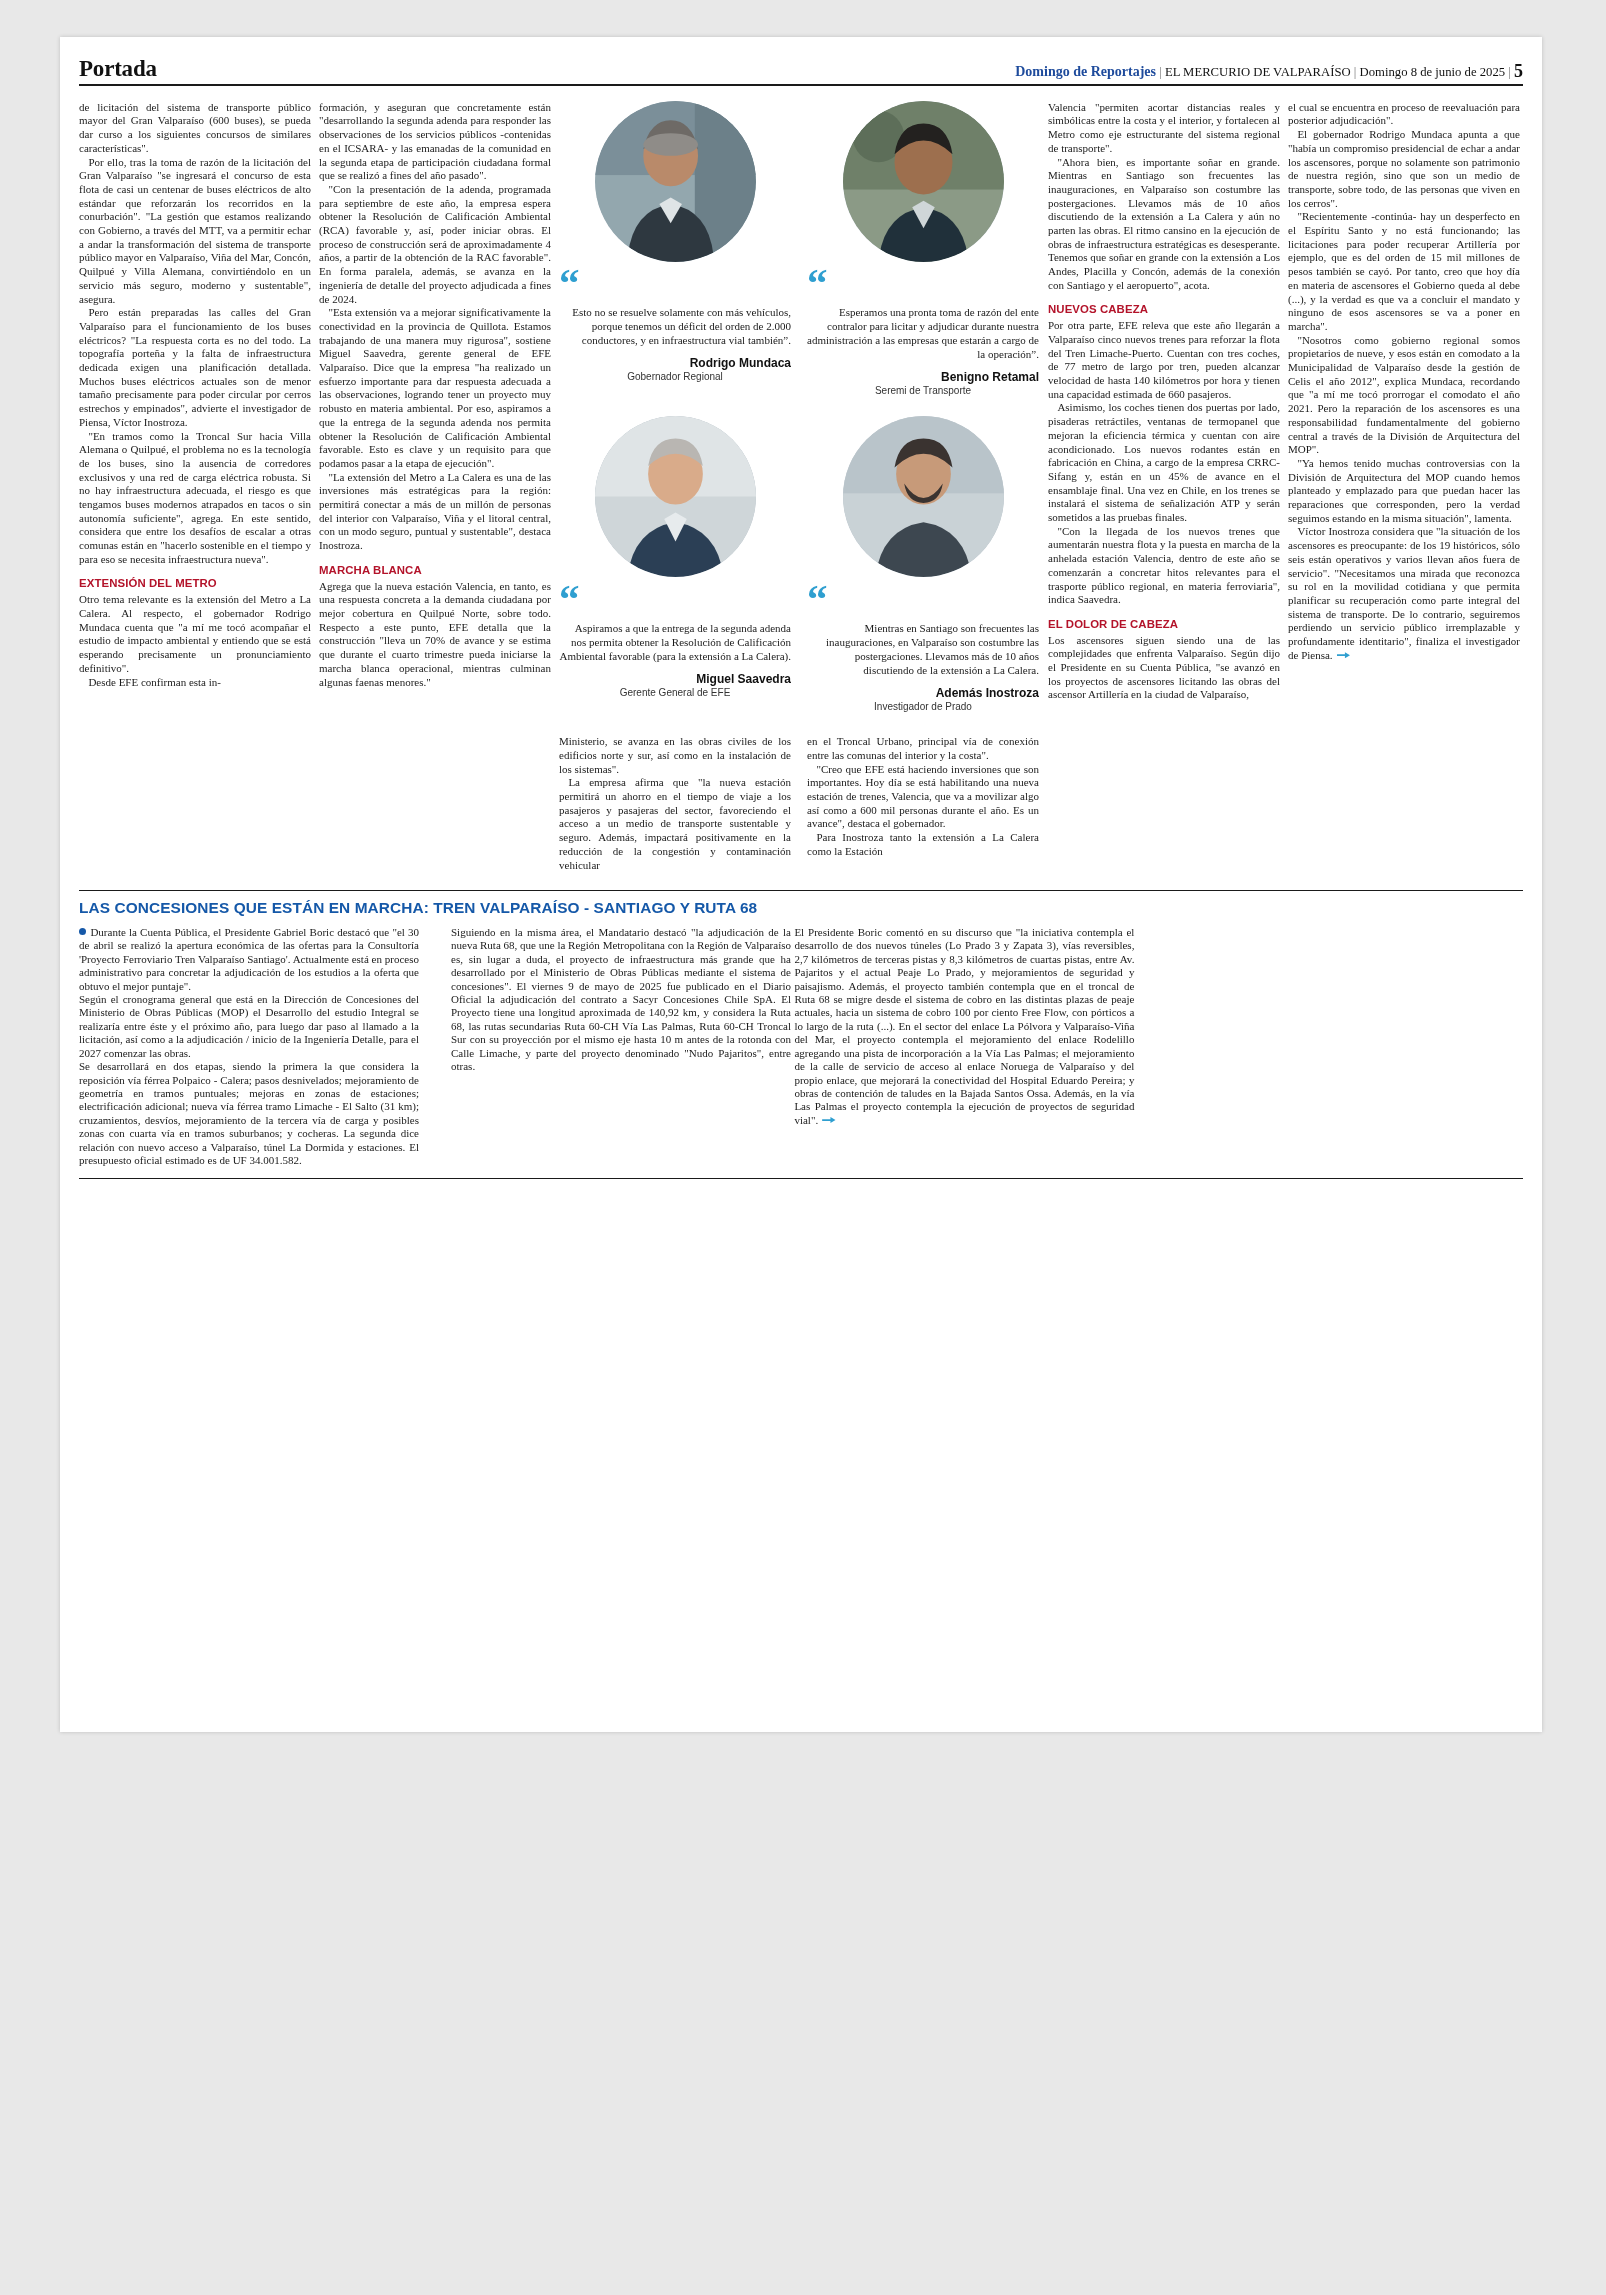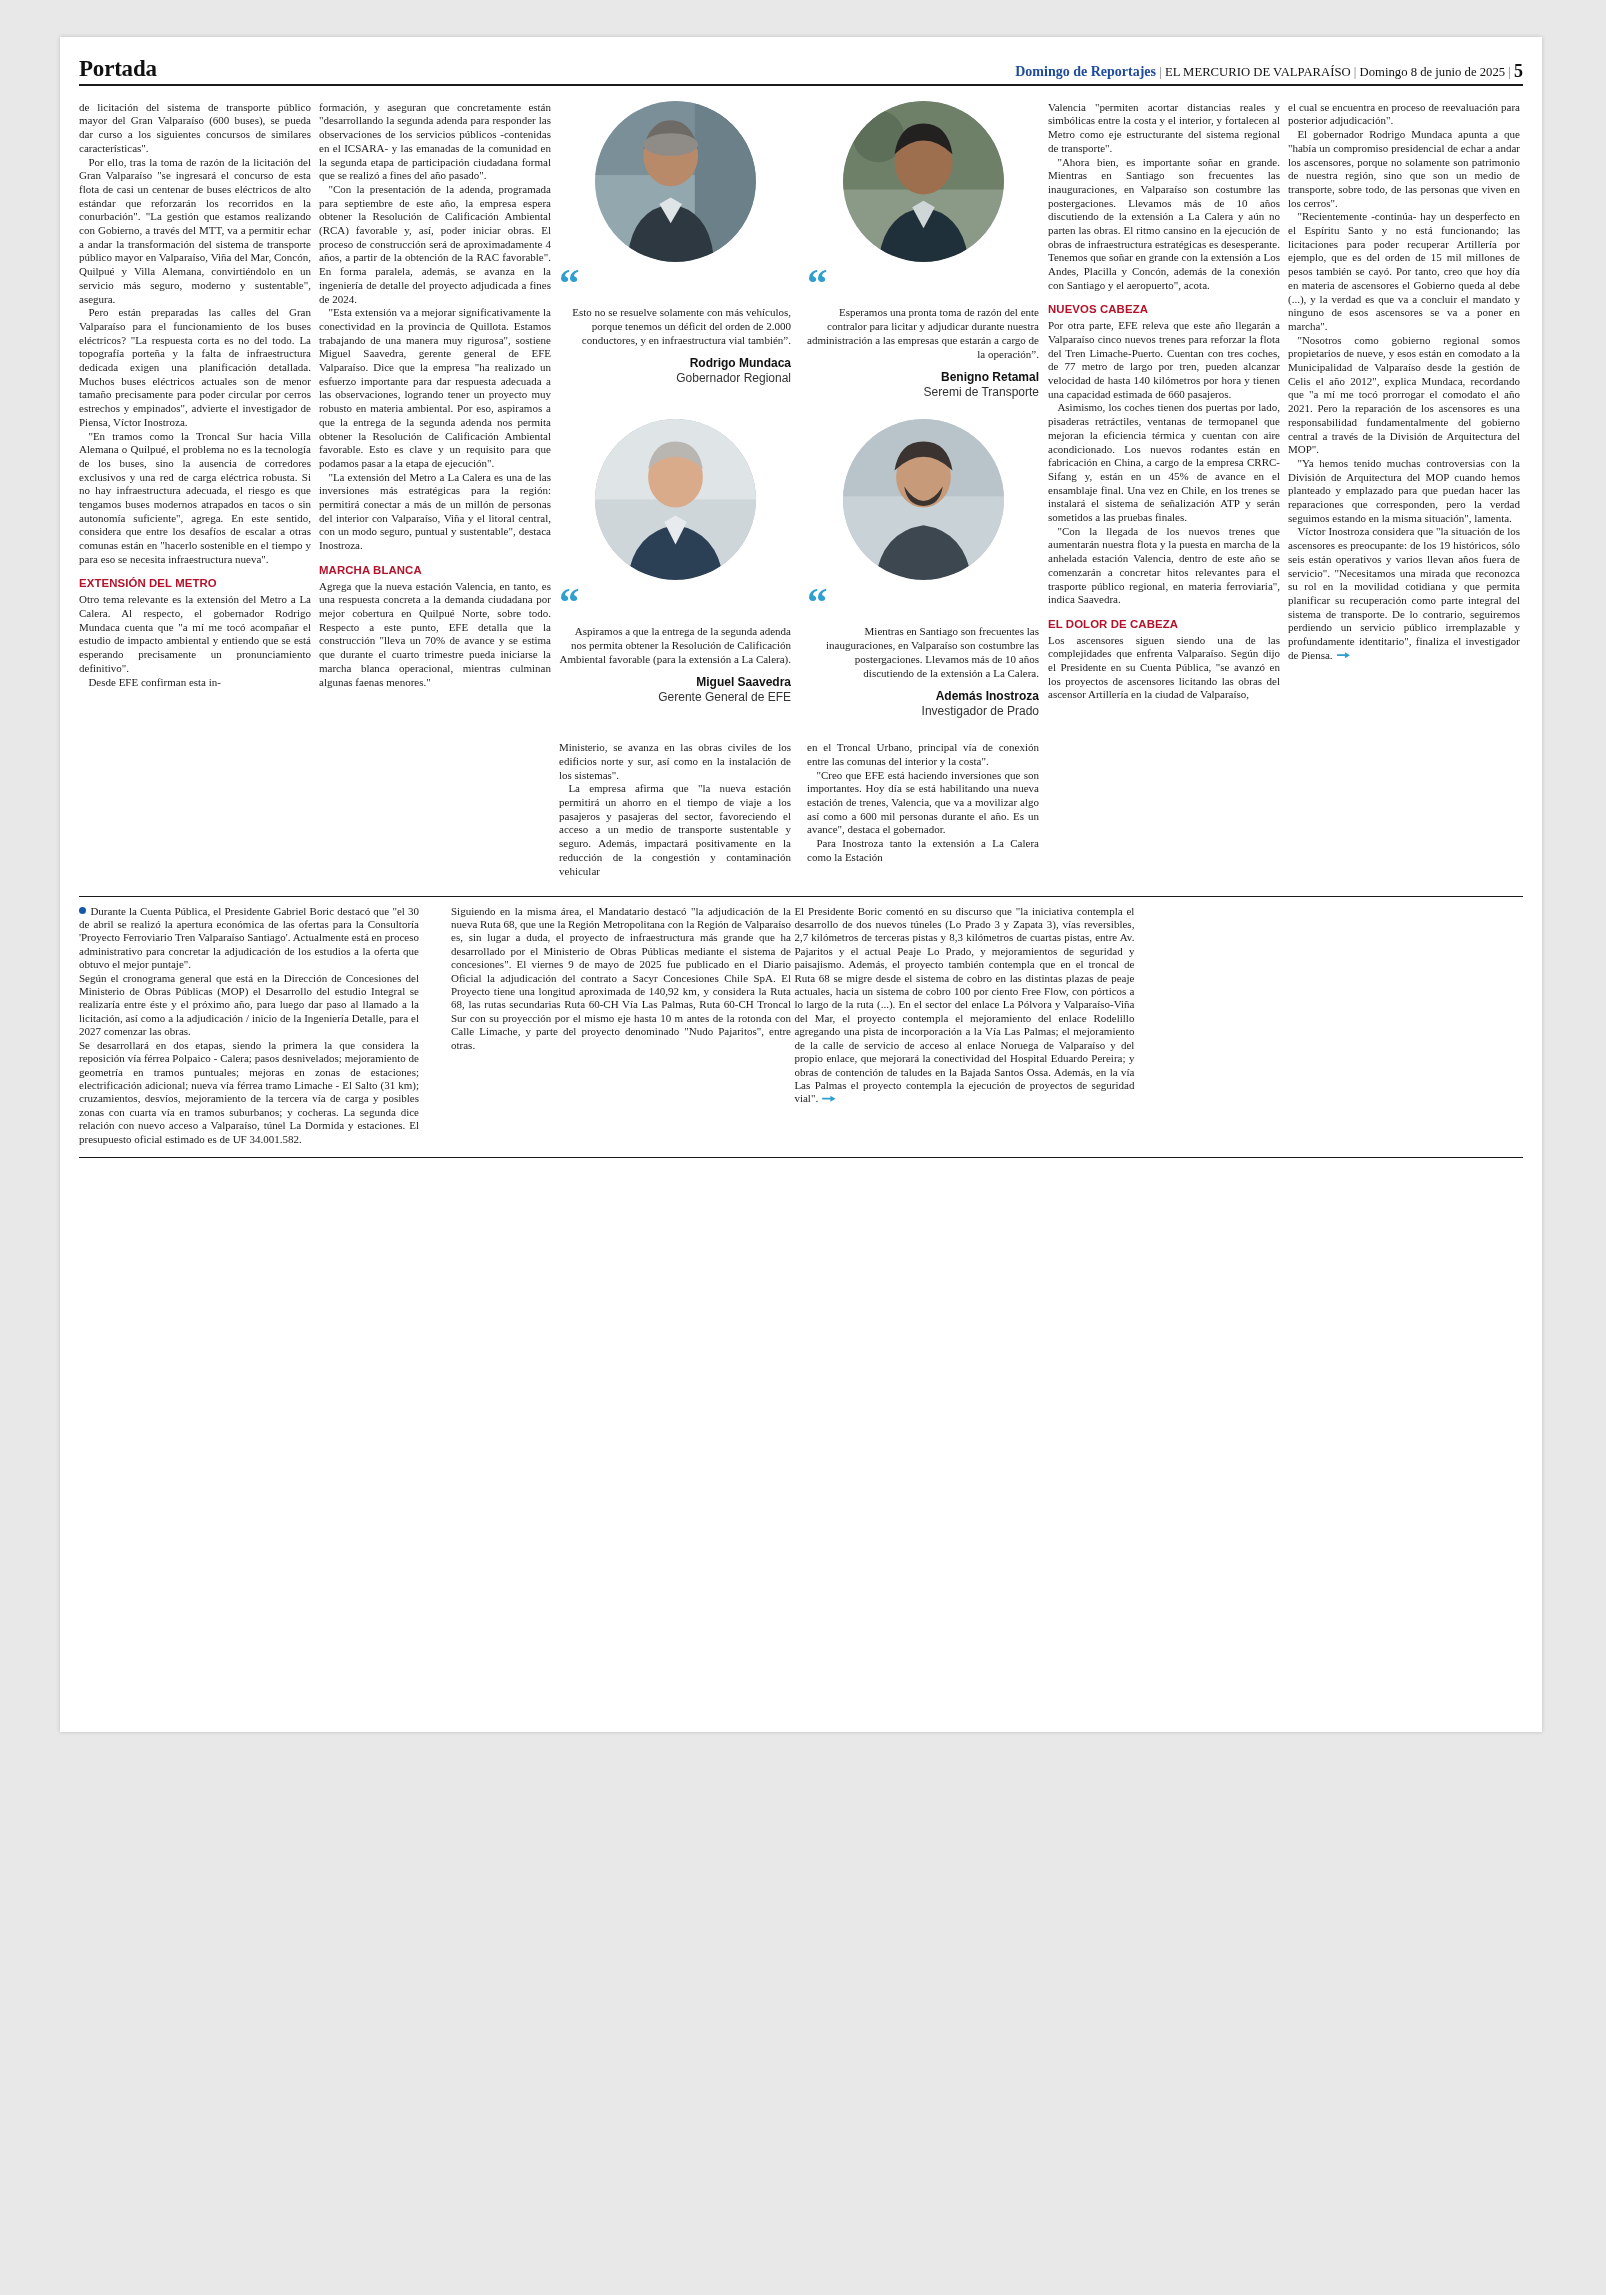--- a/index.html
+++ b/index.html
@@ -124,22 +124,22 @@
   .q-name {
     font-family: "Liberation Sans", sans-serif;
     font-weight: bold;
     font-size: 12px;
     text-align: right;
     margin-top: 9.4px;
     color: #111;
   }
   .q-role {
     font-family: "Liberation Sans", sans-serif;
-    font-size: 12px;
-    text-align: right;
+    font-size: 10px;
+    text-align: center;
     color: #333;
     margin-top: 1.3px;
   }
   
   .bottombox {
     margin: 17.4px 19px 0 19px;
     border-top: 1.3px solid #1a1a1a;
     border-bottom: 1.3px solid #1a1a1a;
     padding: 8px 0 10.7px 0;
   }
@@ -358,20 +358,21 @@
       <p class="body">el cual se encuentra en proceso de reevaluación para posterior adjudicación".</p>
       <p class="body">El gobernador Rodrigo Mundaca apunta a que "había un compromiso presidencial de echar a andar los ascensores, porque no solamente son patrimonio de nuestra región, sino que son un medio de transporte, sobre todo, de las personas que viven en los cerros".</p>
       <p class="body">"Recientemente -continúa- hay un desperfecto en el Espíritu Santo y no está funcionando; las licitaciones para poder recuperar Artillería por ejemplo, que es del orden de 15 mil millones de pesos también se cayó. Por tanto, creo que hoy día en materia de ascensores el Gobierno queda al debe (...), y la verdad es que va a concluir el mandato y ninguno de esos ascensores se va a poner en marcha".</p>
       <p class="body">"Nosotros como gobierno regional somos propietarios de nueve, y esos están en comodato a la Municipalidad de Valparaíso desde la gestión de Celis el año 2012", explica Mundaca, recordando que "a mí me tocó prorrogar el comodato el año 2021. Pero la reparación de los ascensores es una responsabilidad fundamentalmente del gobierno central a través de la División de Arquitectura del MOP".</p>
       <p class="body">"Ya hemos tenido muchas controversias con la División de Arquitectura del MOP cuando hemos planteado y emplazado para que puedan hacer las reparaciones que corresponden, pero la verdad seguimos estando en la misma situación", lamenta.</p>
       <p class="body"><span>Víctor Inostroza considera que "la situación de los ascensores es preocupante: de los 19 históricos, sólo seis están operativos y varios llevan años fuera de servicio". "Necesitamos una mirada que reconozca su rol en la movilidad cotidiana y que permita planificar su recuperación como parte integral del sistema de transporte. De lo contrario, seguiremos perdiendo un servicio público irremplazable y profundamente identitario", finaliza el investigador de Piensa.</span><span class="endmark"></span></p>
     </div>
   </div>
 
   <div class="bottombox">
+    <div class="box-title">LAS CONCESIONES QUE ESTÁN EN MARCHA: TREN VALPARAÍSO - SANTIAGO Y RUTA 68</div>
     <div class="box-cols">
       <div class="box-col">
         <div class="split">
           <div class="half">
             <p class="boxbody"><span class="bullet"></span><span>Durante la Cuenta Pública, el Presidente Gabriel Boric destacó que "el 30 de abril se realizó la apertura económica de las ofertas para la Consultoría 'Proyecto Ferroviario Tren Valparaíso Santiago'. Actualmente está en proceso administrativo para concretar la adjudicación de los estudios a la oferta que obtuvo el mejor puntaje".</span></p>
             <p class="boxbody">Según el cronograma general que está en la Dirección de Concesiones del Ministerio de Obras Públicas (MOP) el Desarrollo del estudio Integral se realizaría entre éste y el próximo año, para luego dar paso al llamado a la licitación, así como a la adjudicación / inicio de la Ingeniería Detalle, para el 2027 comenzar las obras.</p>
             <p class="boxbody">Se desarrollará en dos etapas, siendo la primera la que considera la reposición vía férrea Polpaico - Calera; pasos desnivelados; mejoramiento de geometría en tramos puntuales; mejoras en zonas de estaciones; electrificación adicional; nueva vía férrea tramo Limache - El Salto (31 km); cruzamientos, desvíos, mejoramiento de la tercera vía de carga y posibles zonas con cuarta vía en tramos suburbanos; y cocheras. La segunda dice relación con nuevo acceso a Valparaíso, túnel La Dormida y estaciones. El presupuesto oficial estimado es de UF 34.001.582.</p>
           </div>
           <div class="half">
             <p class="boxbody">Siguiendo en la misma área, el Mandatario destacó "la adjudicación de la nueva Ruta 68, que une la Región Metropolitana con la Región de Valparaíso es, sin lugar a duda, el proyecto de infraestructura más grande que ha desarrollado por el Ministerio de Obras Públicas mediante el sistema de concesiones". El viernes 9 de mayo de 2025 fue publicado en el Diario Oficial la adjudicación del contrato a Sacyr Concesiones Chile SpA. El Proyecto tiene una longitud aproximada de 140,92 km, y considera la Ruta 68, las rutas secundarias Ruta 60-CH Vía Las Palmas, Ruta 60-CH Troncal Sur con su proyección por el mismo eje hasta 10 m antes de la rotonda con Calle Limache, y parte del proyecto denominado "Nudo Pajaritos", entre otras.</p>

